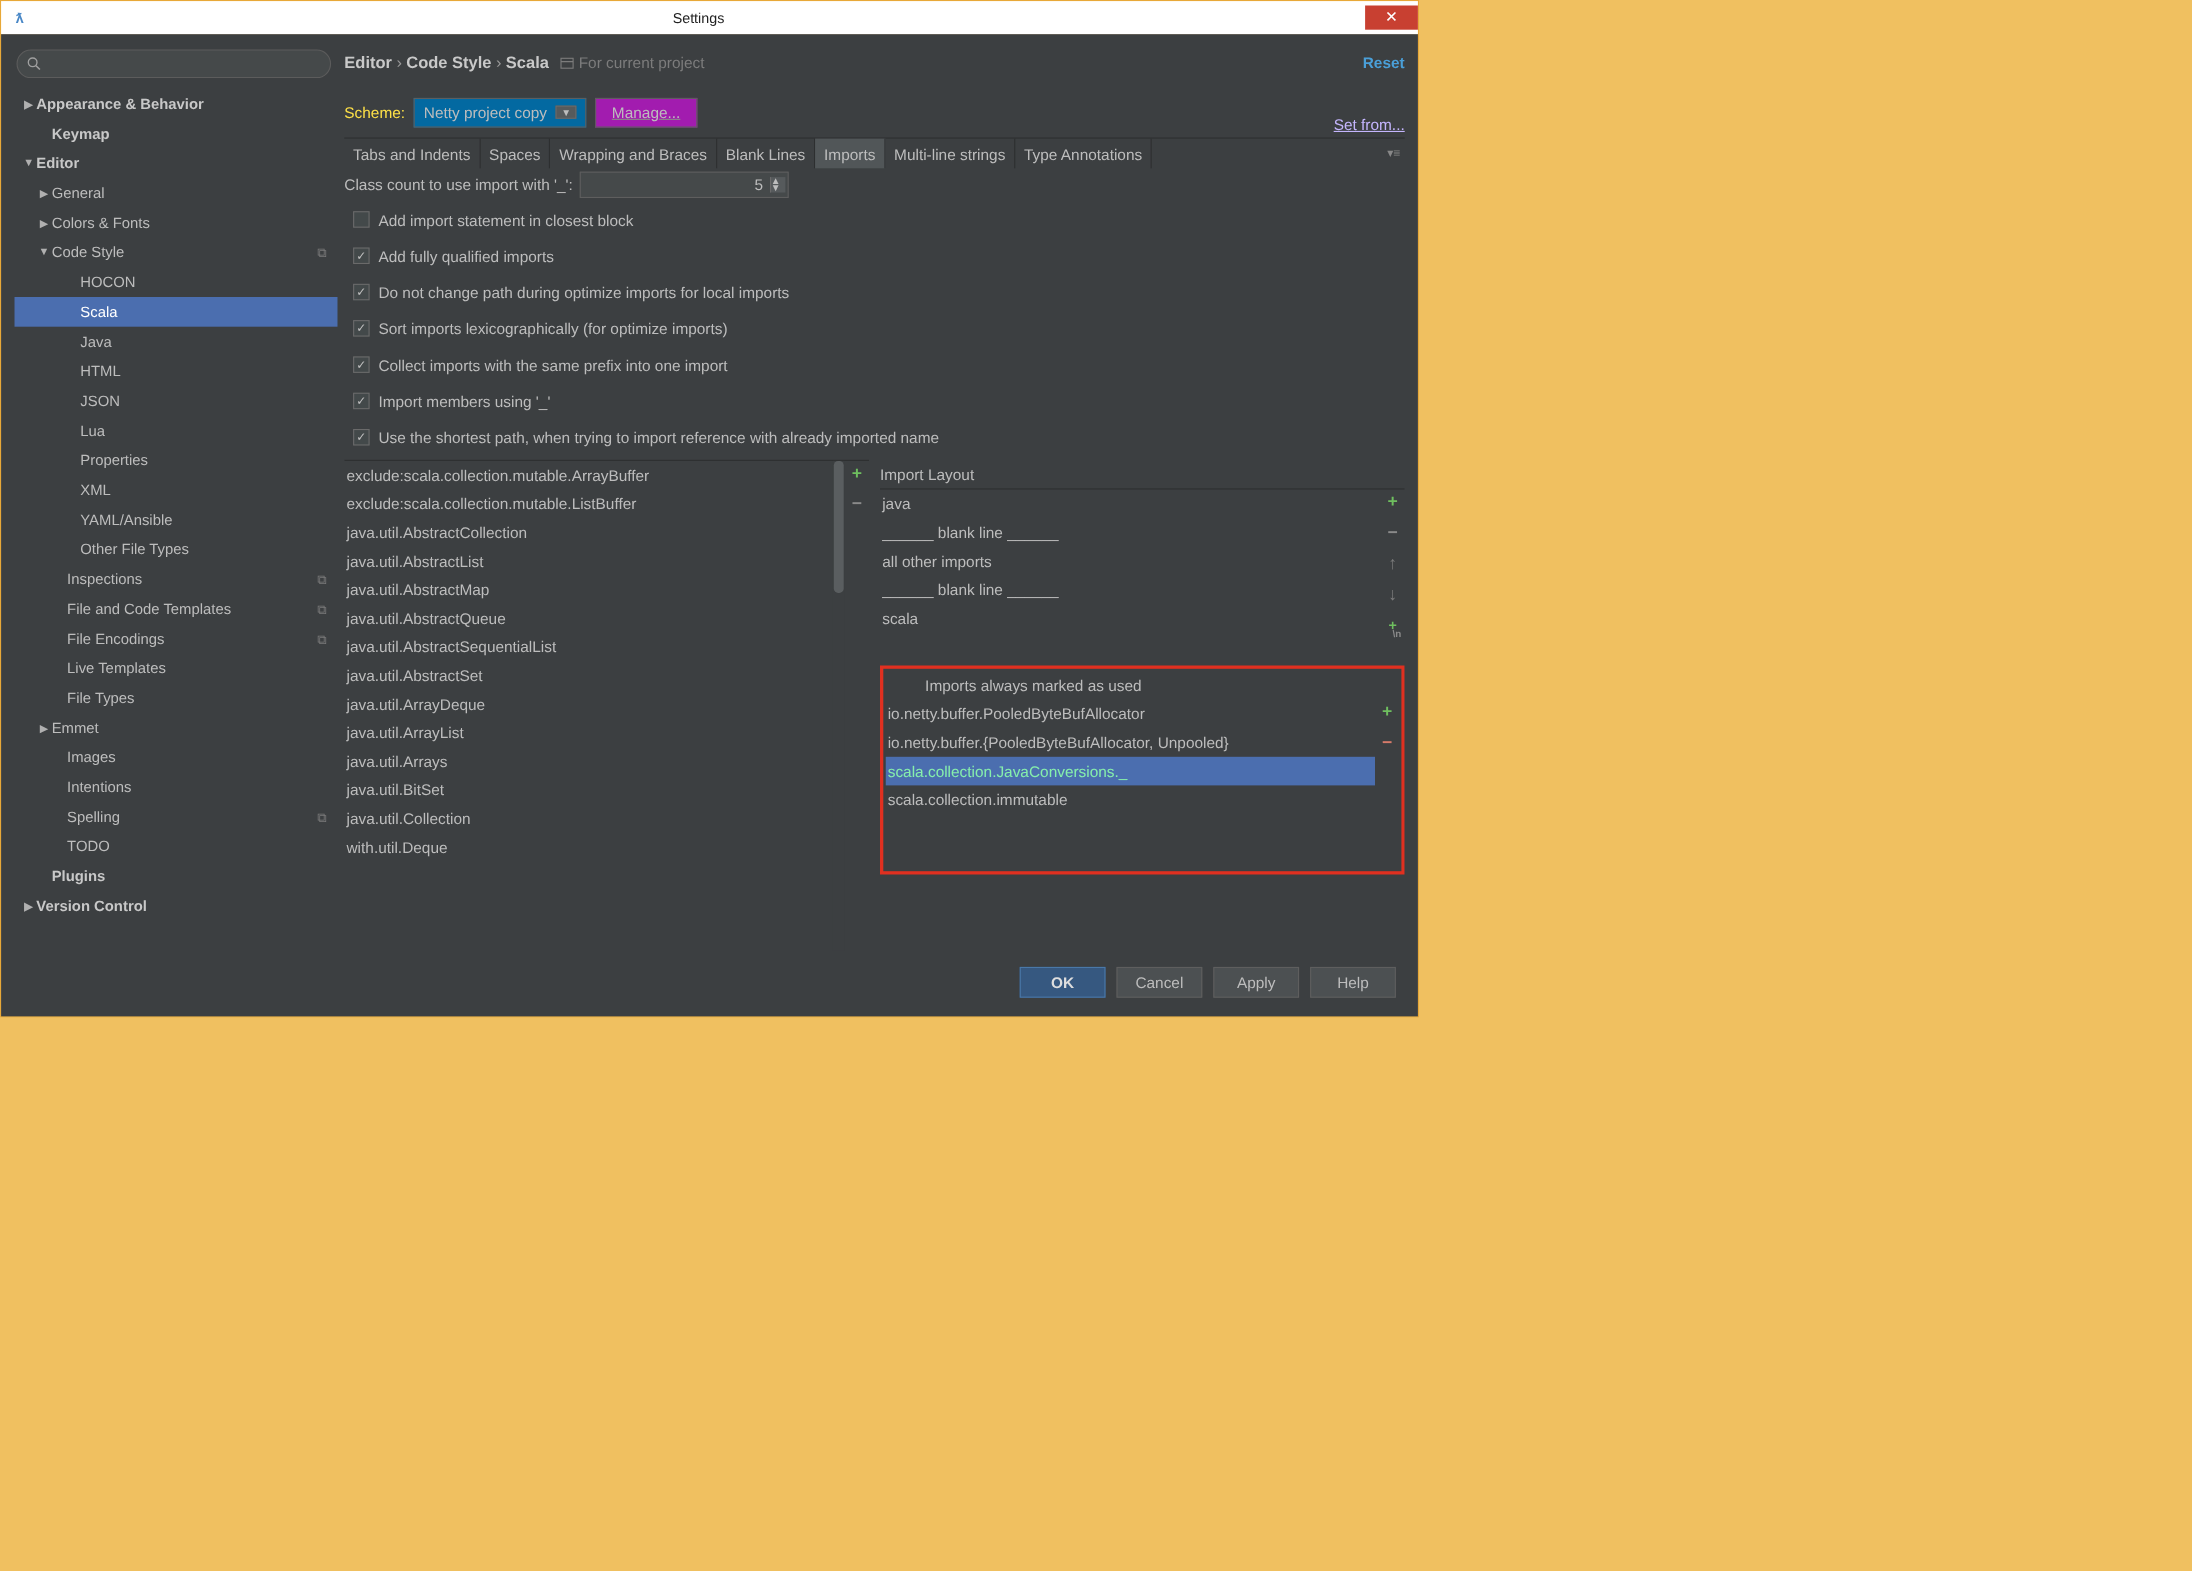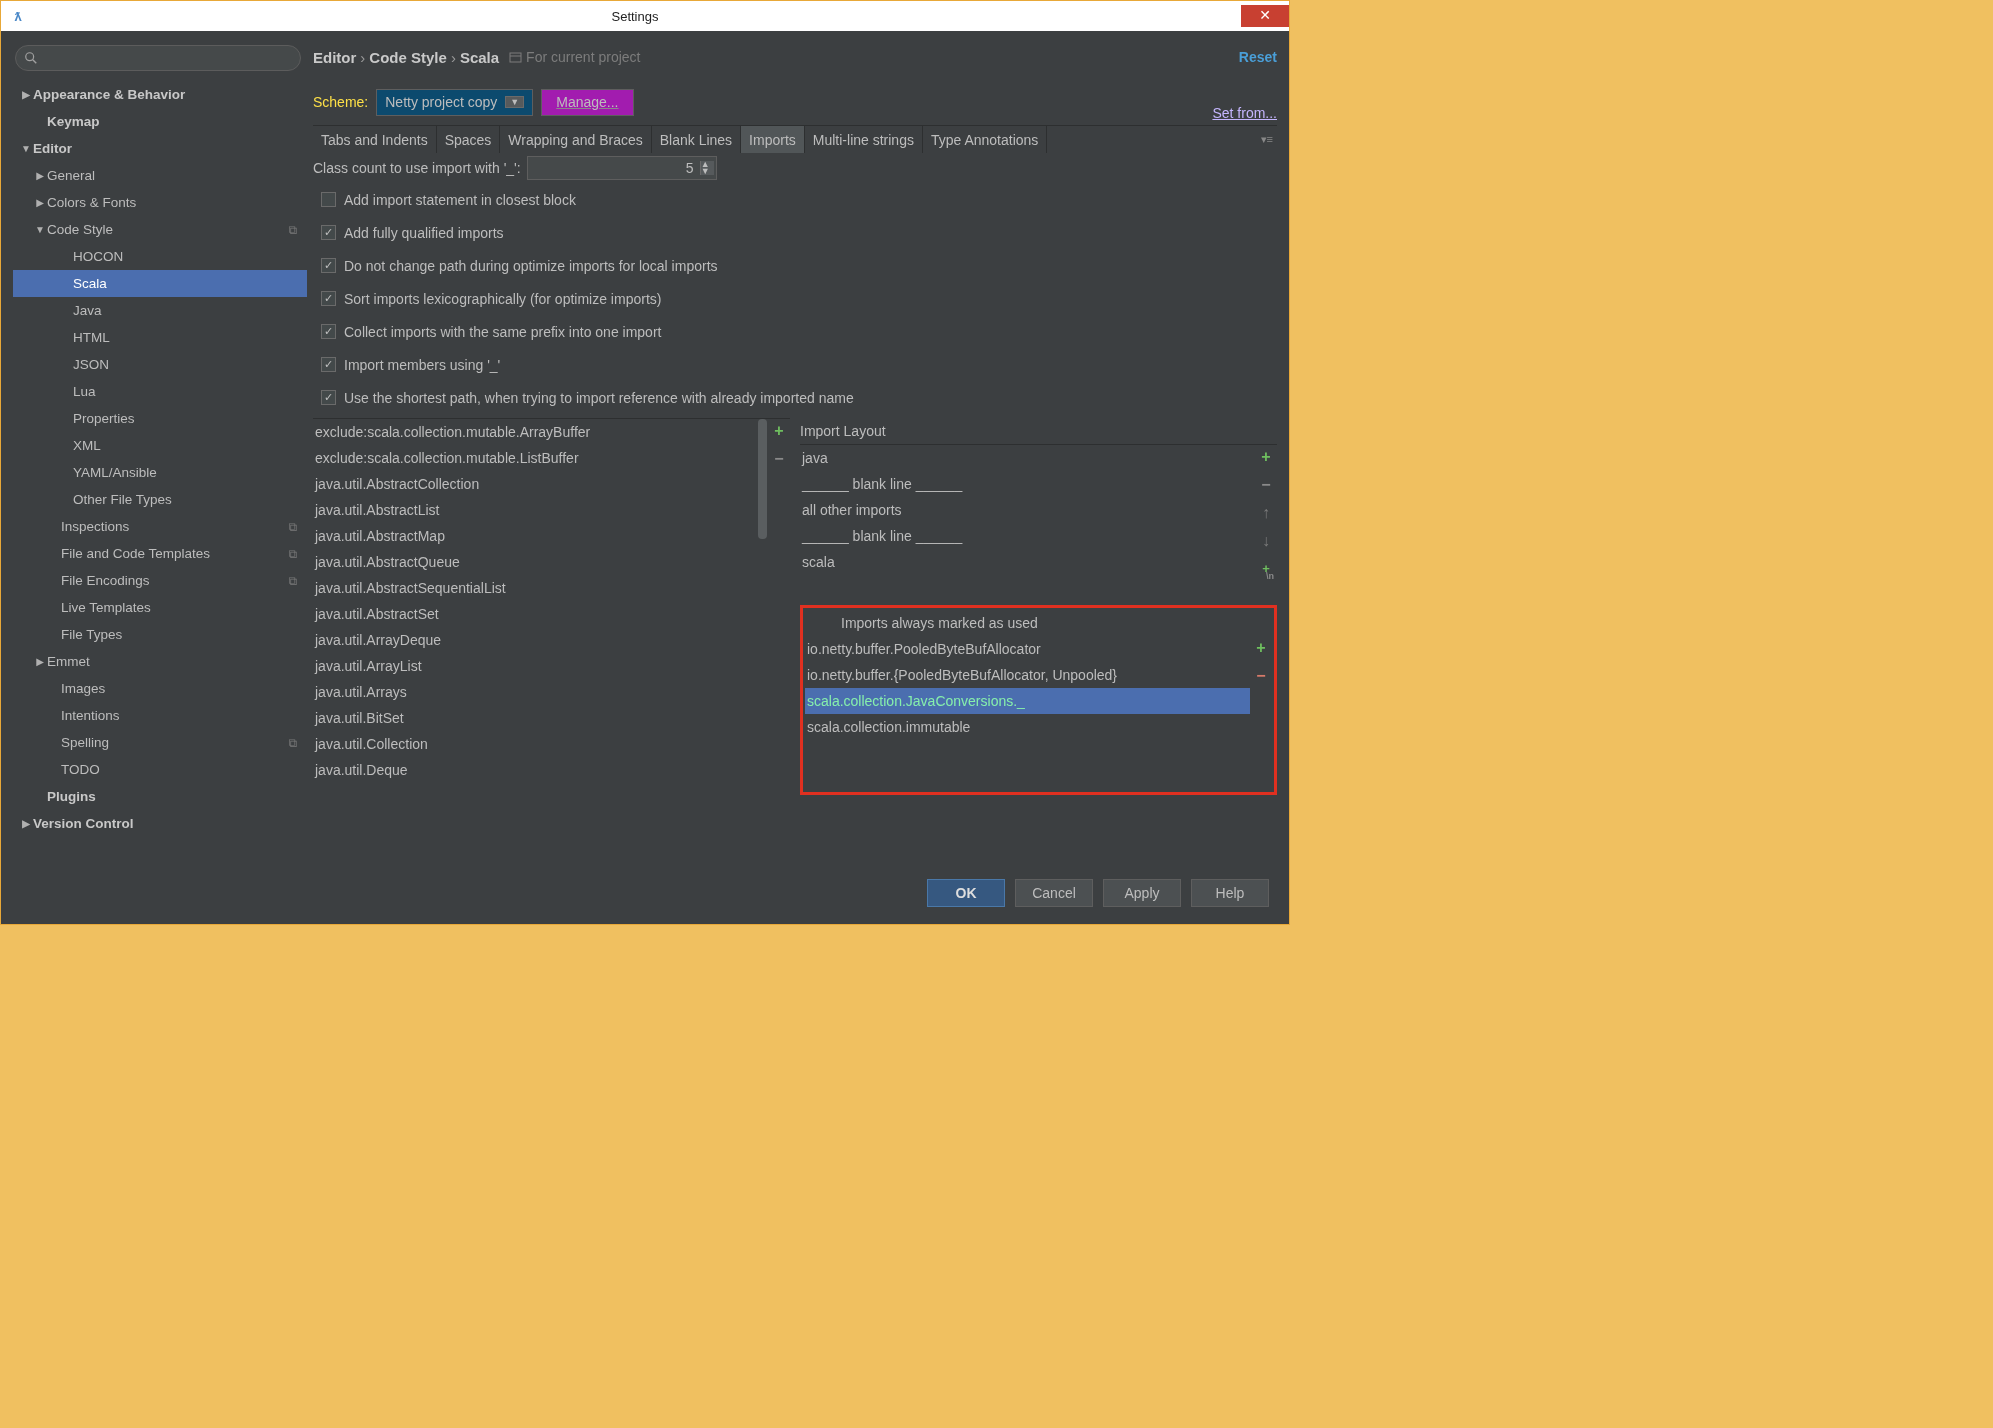--- a/index.html
+++ b/index.html
@@ -22,21 +22,21 @@
   .tree .item .spacer { display: inline-block; }
   .tree .item .copy-icn { margin-left: auto; margin-right: 10px; color: #7a7a7a; font-size: 12px; }
   .main { flex: 1; display: flex; flex-direction: column; min-width: 0; padding-left: 6px; }
   .header { display: flex; align-items: center; height: 28px; }
   .breadcrumb { color: #c9c9c9; font-size: 15px; font-weight: bold; display: flex; align-items: center; gap: 4px; }
   .breadcrumb .sep { color: #9a9a9a; font-weight: normal; }
   .breadcrumb .proj { color: #7c7c7c; font-weight: normal; font-size: 14px; margin-left: 6px; display:flex; align-items:center; gap:4px;}
   .reset { margin-left: auto; color: #4a9fd8; font-size: 14px; font-weight: bold; cursor: pointer; }
   .scheme-row { display: flex; align-items: center; height: 46px; gap: 8px; margin-top: 8px; }
   .scheme-row .lbl { color: #fde047; font-size: 14px; }
-  .dropdown { height: 27px; border: 1px solid #5e5e5e; background: #0c4a6e; color: #bdbdbd; display: flex; align-items: center; padding: 0 8px; font-size: 14px; gap: 8px; }
+  .dropdown { height: 27px; border: 1px solid #5e5e5e; background: #0369a1; color: #bdbdbd; display: flex; align-items: center; padding: 0 8px; font-size: 14px; gap: 8px; }
   .dropdown .arr { border: 1px solid #6a6a6a; padding: 0 4px; font-size: 9px; background:#565a5c;}
   .btn { height: 27px; border: 1px solid #5e5e5e; background: #a21caf; color: #bdbdbd; padding: 0 14px; font-size: 14px; text-decoration: underline; text-decoration-color: #8a8a8a; }
   .setfrom { margin-left: auto; color: #c4b5fd; font-size: 14px; cursor: pointer; align-self: flex-end; margin-bottom: 4px; text-decoration: underline;}
   .tabs { display: flex; height: 28px; align-items: stretch; border-top: 1px solid #2d2f30; position: relative; }
   .tab { padding: 0 8px; color: #bdbdbd; font-size: 14px; display: flex; align-items: center; cursor: pointer; border-right: 1px solid #2d2f30; }
   .tab.active { background: #515658; }
   .tabs .extra { margin-left: auto; display: flex; align-items: center; color: #888; padding-right: 4px; gap: 4px; font-size: 11px; }
   .panel { flex: 1; display: flex; flex-direction: column; color: #bdbdbd; font-size: 14px; overflow: hidden; }
   .row { display: flex; align-items: center; height: 30px; gap: 6px; }
   .spinner { width: 190px; height: 24px; border: 1px solid #5e5e5e; background: #45494a; display: flex; align-items: center; justify-content: flex-end; padding-right: 2px; color: #bdbdbd; }
@@ -322,21 +322,21 @@
                     <div class="li">java.util.AbstractList</div>
                     <div class="li">java.util.AbstractMap</div>
                     <div class="li">java.util.AbstractQueue</div>
                     <div class="li">java.util.AbstractSequentialList</div>
                     <div class="li">java.util.AbstractSet</div>
                     <div class="li">java.util.ArrayDeque</div>
                     <div class="li">java.util.ArrayList</div>
                     <div class="li">java.util.Arrays</div>
                     <div class="li">java.util.BitSet</div>
                     <div class="li">java.util.Collection</div>
-                    <div class="li">java.util.Deque</div>
+                    <div class="li">with.util.Deque</div>
                   </div>
                 <div class="scrollbar">
                     <div class="thumb" style="top:0;height:120px;"></div>
                   </div>
                 <div class="btncol">
                   <div class="ibtn plus">+</div>
                   <div class="ibtn minus">−</div>
                 </div>
               </div>
             </div>

